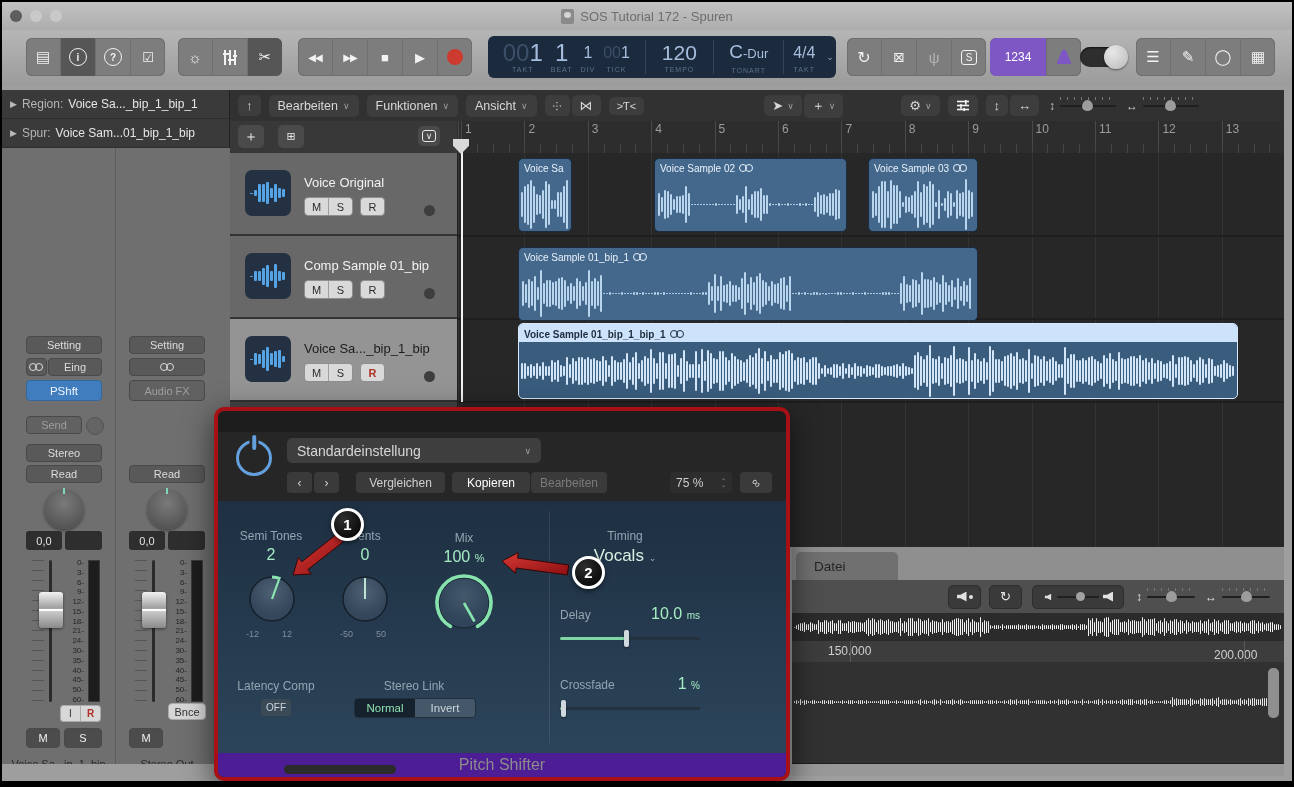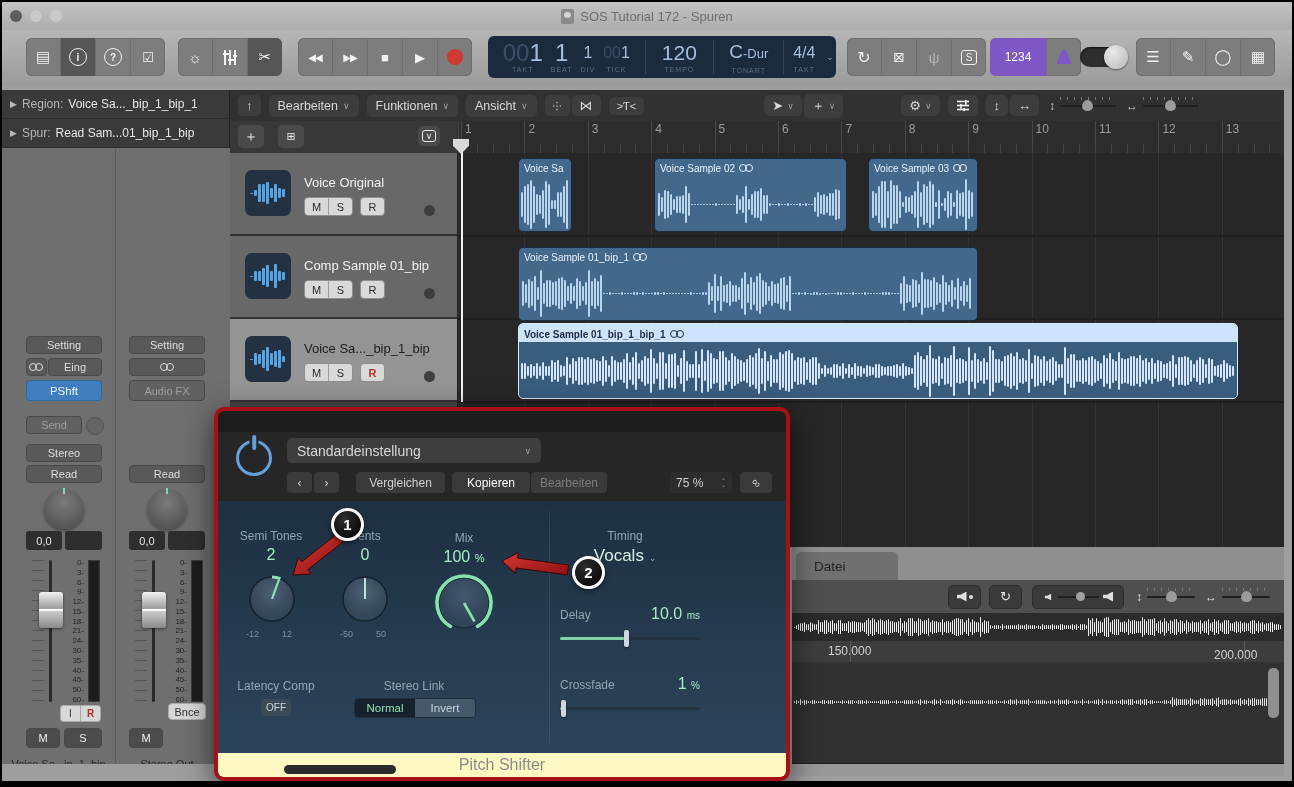--- a/index.html
+++ b/index.html
@@ -128,21 +128,21 @@
   .pval{position:absolute;color:#a5ecc3;font-size:16px;text-align:center;}
   .pminmax{position:absolute;color:#7e909d;font-size:9px;}
   .hslider{position:absolute;height:3px;background:#24323f;border-radius:2px;}
   .hslider .fill{position:absolute;left:0;top:0;bottom:0;background:#7fd6a4;border-radius:2px;}
   .hslider .hnd{position:absolute;top:-7px;width:5px;height:17px;background:#cfd8dd;border-radius:2px;box-shadow:0 1px 2px rgba(0,0,0,.5);}
   .offbtn{position:absolute;width:30px;height:17px;background:#3b4a57;border-radius:3px;color:#cdd6db;font-size:10px;display:flex;align-items:center;justify-content:center;}
   .sl-seg{position:absolute;display:flex;border-radius:4px;overflow:hidden;border:1px solid #22303b;}
   .sl-seg div{width:60px;height:18px;display:flex;align-items:center;justify-content:center;font-size:11.5px;}
   .sl-on{background:#15222d;color:#8fe0b0;}
   .sl-off{background:#45586a;color:#cbd4da;}
-  .plug-foot{position:absolute;left:0;bottom:0;right:0;height:24px;background:#fef9c3;display:flex;align-items:center;justify-content:center;color:#8c8c8c;font-size:16px;border-radius:0 0 6px 6px;}
+  .plug-foot{position:absolute;left:0;bottom:0;right:0;height:24px;background:#4c1d95;display:flex;align-items:center;justify-content:center;color:#8c8c8c;font-size:16px;border-radius:0 0 6px 6px;}
   .foot-pill{position:absolute;left:66px;bottom:3px;width:112px;height:9px;border-radius:5px;background:#2b2b2b;}
   
   .callout{position:absolute;width:27px;height:27px;border-radius:50%;background:radial-gradient(circle at 35% 30%,#2e2e2e,#000);border:3px solid #fff;color:#fff;font-size:15px;font-weight:bold;display:flex;align-items:center;justify-content:center;z-index:62;box-shadow:0 2px 5px rgba(0,0,0,.55);}
   .arrows{position:absolute;inset:0;z-index:61;pointer-events:none;}
   
   .fpanel{left:790px;top:545px;width:492px;height:229px;background:#989898;z-index:30;}
   .ftabbar{position:absolute;left:0;top:0;right:0;height:33px;background:#8f8f8f;border-bottom:1px solid #6b6b6b;}
   .ftab{position:absolute;left:4px;top:5px;width:102px;height:28px;background:#707070;border-radius:5px 5px 0 0;color:#242424;font-size:13.5px;display:flex;align-items:center;padding-left:18px;box-sizing:border-box;}
   .ftoolbar{position:absolute;left:0;top:33px;right:0;height:33px;background:#4f4f4f;display:flex;align-items:center;}
   .fbtn{height:24px;background:#3a3a3a;border:1px solid #2d2d2d;border-radius:5px;display:flex;align-items:center;justify-content:center;color:#e0e0e0;font-size:13px;box-sizing:border-box;}
@@ -301,21 +301,21 @@
   </div>
 
   <div class="abs insp-row" style="top:88px;">
     <span class="tri">▶</span>
     <span class="lbl">Region:</span>
     <span>Voice Sa..._bip_1_bip_1</span>
   </div>
   <div class="abs insp-row" style="top:117px;">
     <span class="tri">▶</span>
     <span class="lbl">Spur:</span>
-    <span>Read Sam...01_bip_1_bip</span>
+    <span>Voice Sam...01_bip_1_bip</span>
   </div>
 
   <div class="abs left-chrome">
     <div class="vdiv"></div>
 
     <div class="csbtn" style="left:24px;top:188px;width:76px;">Setting</div>
     <div class="csbtn" style="left:24px;top:210px;width:21px;">
           <span class="stereo-ic"></span>
         </div>
     <div class="csbtn" style="left:46px;top:210px;width:54px;">Eing</div>

